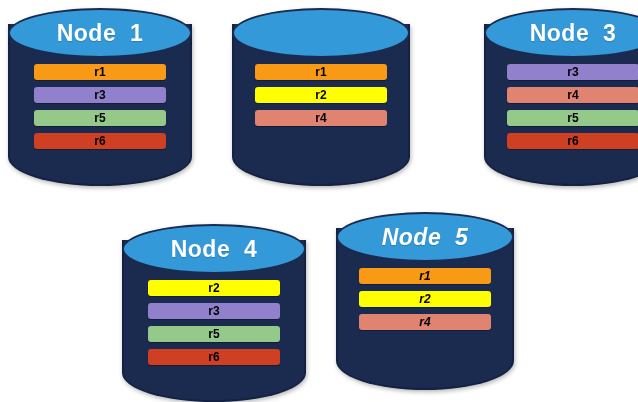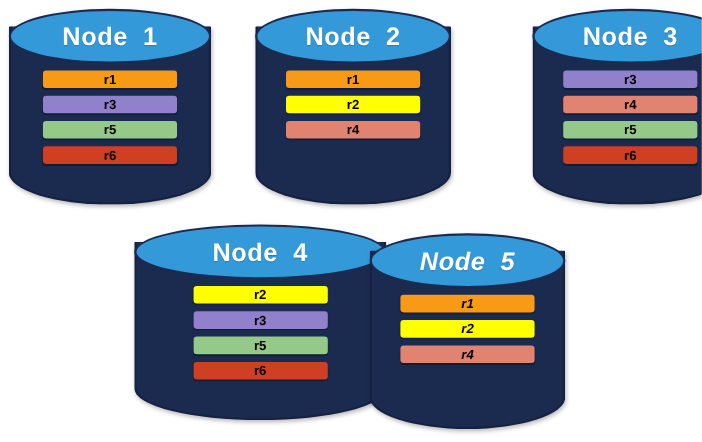--- a/index.html
+++ b/index.html
@@ -83,21 +83,21 @@
     left: 0;
     right: 0;
     top: 56px;
     display: flex;
     flex-direction: column;
     align-items: center;
     gap: 7px;
   }
 
   .replica-bar {
-    width: 122px;
+    width: 132px;
     height: 16px;
     border-radius: 3px;
     display: flex;
     align-items: center;
     justify-content: center;
     color: #000000;
     font-size: 12px;
     font-weight: bold;
     line-height: 1;
     box-sizing: border-box;
@@ -119,41 +119,40 @@
         <div class="replica-bar" style="background: rgb(145, 128, 204);">r3</div>
         <div class="replica-bar" style="background: rgb(148, 201, 138);">r5</div>
         <div class="replica-bar" style="background: rgb(207, 63, 34);">r6</div>
       </div>
     </div>
     <div class="node" style="left: 232px; top: 8px; width: 178px; height: 178px;">
       <div class="node-shape">
         <div class="node-body" style="background: rgb(27, 43, 80); border-color: rgb(20, 33, 66);"></div>
         <div class="node-top" style="background: rgb(51, 153, 217); border-color: rgb(27, 43, 80);"></div>
       </div>
-      <div class="node-title">Node  2</div>
       <div class="replica-list">
         <div class="replica-bar" style="background: rgb(248, 154, 22);">r1</div>
         <div class="replica-bar" style="background: rgb(255, 255, 0);">r2</div>
         <div class="replica-bar" style="background: rgb(224, 131, 113);">r4</div>
       </div>
     </div>
     <div class="node" style="left: 452px; top: 8px; width: 178px; height: 178px; margin-left: 32px;">
       <div class="node-shape">
         <div class="node-body" style="background: rgb(27, 43, 80); border-color: rgb(20, 33, 66);"></div>
         <div class="node-top" style="background: rgb(51, 153, 217); border-color: rgb(27, 43, 80);"></div>
       </div>
       <div class="node-title">Node  3</div>
       <div class="replica-list">
         <div class="replica-bar" style="background: rgb(145, 128, 204);">r3</div>
         <div class="replica-bar" style="background: rgb(224, 131, 113);">r4</div>
         <div class="replica-bar" style="background: rgb(148, 201, 138);">r5</div>
         <div class="replica-bar" style="background: rgb(207, 63, 34);">r6</div>
       </div>
     </div>
-    <div class="node" style="left: 122px; top: 204px; width: 184px; height: 178px; padding-left: 45px;">
+    <div class="node" style="left: 122px; top: 224px; width: 184px; height: 178px;">
       <div class="node-shape">
         <div class="node-body" style="background: rgb(27, 43, 80); border-color: rgb(20, 33, 66);"></div>
         <div class="node-top" style="background: rgb(51, 153, 217); border-color: rgb(27, 43, 80);"></div>
       </div>
       <div class="node-title">Node  4</div>
       <div class="replica-list">
         <div class="replica-bar" style="background: rgb(255, 255, 0);">r2</div>
         <div class="replica-bar" style="background: rgb(145, 128, 204);">r3</div>
         <div class="replica-bar" style="background: rgb(148, 201, 138);">r5</div>
         <div class="replica-bar" style="background: rgb(207, 63, 34);">r6</div>

